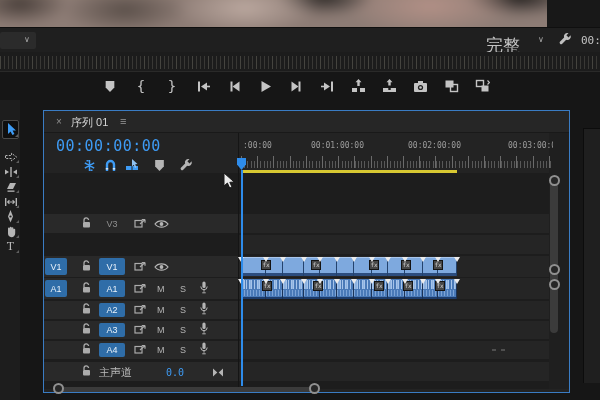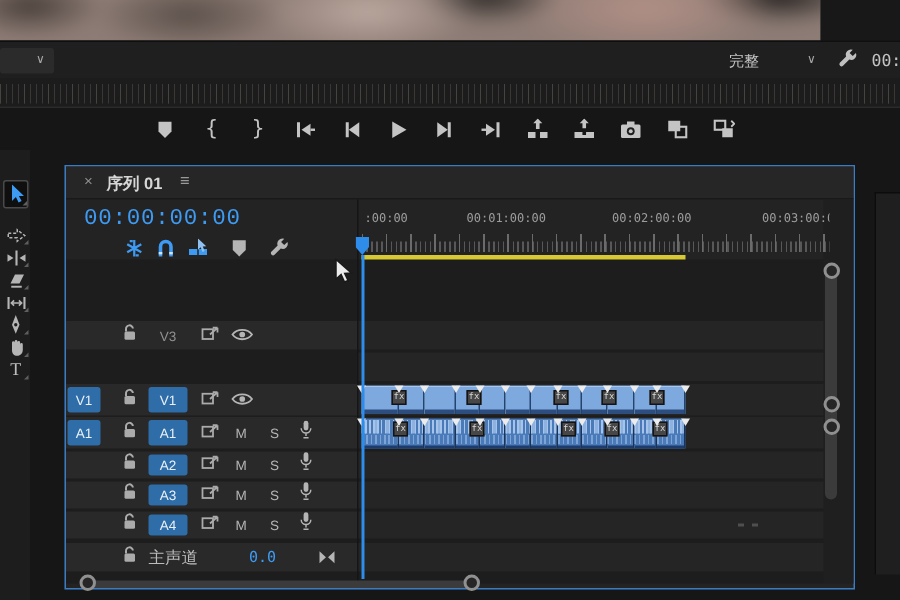--- a/index.html
+++ b/index.html
@@ -19,21 +19,21 @@
       radial-gradient(70px 30px at 335px 6px,#2c2826 0%,rgba(44,40,38,0) 70%),
       radial-gradient(120px 42px at 440px 16px,#b29086 0%,rgba(178,144,134,0) 72%),
       radial-gradient(80px 30px at 530px 6px,#201d1c 0%,rgba(32,29,28,0) 70%),
       #8d7c75;}
   .preview-right{left:547px;top:0;width:53px;height:27px;background:#181818;}
 
   
   .ctrl-bar{left:0;top:27px;width:600px;height:25px;background:#1f1f1f;border-top:1px solid #0f0f0f;}
   .left-chip{left:0;top:4px;width:36px;height:17px;background:#2b2b2b;border-radius:2px;}
   .chev{font-size:8px;color:#a8a8a8;}
-  .zoom-label{left:486px;top:6px;font-size:10px;color:#c4c4c4;}
+  .zoom-label{left:486px;top:6px;font-size:17px;color:#c4c4c4;}
   .zoom-chev{left:538px;top:7px;}
   .tc-right{left:581px;top:6px;font-size:11px;color:#c4c4c4;}
 
   
   .scrubber{left:0;top:52px;width:600px;height:20px;background:#1c1c1c;border-bottom:1px solid #2a2a29;}
   .scrub-ticks{left:0;top:4px;width:600px;height:13px;
     background:
       repeating-linear-gradient(90deg,#45443f 0 1px,rgba(0,0,0,0) 1px 16px),
       repeating-linear-gradient(90deg,#393835 0 1px,rgba(0,0,0,0) 1px 4px);}
 
@@ -48,24 +48,24 @@
   .tool{position:absolute;left:2px;width:17px;height:15px;display:flex;align-items:center;justify-content:center;}
   .tool::after{content:"";position:absolute;right:0;bottom:1px;width:0;height:0;
                border-left:3px solid transparent;border-bottom:3px solid #5f5f5f;}
   .tool-active{height:19px;background:#0f0f0f;border:1px solid #4a4a4a;border-radius:2px;}
   .type-label{font-size:12px;color:#bdbdbd;font-family:"Liberation Serif","DejaVu Serif",serif;}
 
   
   .tl-panel{left:43px;top:110px;width:527px;height:283px;background:#232323;border:1px solid #3a7cc4;}
   .tab-bar{left:0;top:0;width:525px;height:22px;background:#262626;border-bottom:1px solid #191919;}
   .tab-close{left:12px;top:5px;font-size:10px;color:#8f8f8f;}
-  .tab-title{left:27px;top:4px;font-size:11px;color:#d6d6d6;font-weight:bold;}
+  .tab-title{left:27px;top:4px;font-size:11px;color:#d6d6d6;}
   .tab-menu{left:76px;top:4px;font-size:11px;color:#9a9a9a;}
 
-  .tl-timecode{left:12px;top:26px;font-size:15px;letter-spacing:.5px;color:#3e9bf4;font-family:Liberation Mono, monospace;}
+  .tl-timecode{left:12px;top:26px;font-size:15px;letter-spacing:.5px;color:#3e9bf4;}
   .tl-toolbar-icon{top:47px;width:14px;height:14px;display:flex;align-items:center;justify-content:center;}
 
   .tracks-bg{left:0;top:62px;width:505px;height:216px;background:#1d1d1d;}
   .head-sep{left:194px;top:22px;width:1px;height:256px;background:#151515;}
   .right-gutter{left:505px;top:22px;width:20px;height:256px;background:#1f1f1f;}
 
   
   .ruler-labels{left:197px;top:30px;width:312px;height:11px;overflow:hidden;}
   .rlabel{position:absolute;top:0;font-size:8px;color:#9c9c9c;font-family:"DejaVu Sans Mono",monospace;white-space:nowrap;}
   .ruler-ticks{left:197px;top:41px;width:312px;height:16px;

